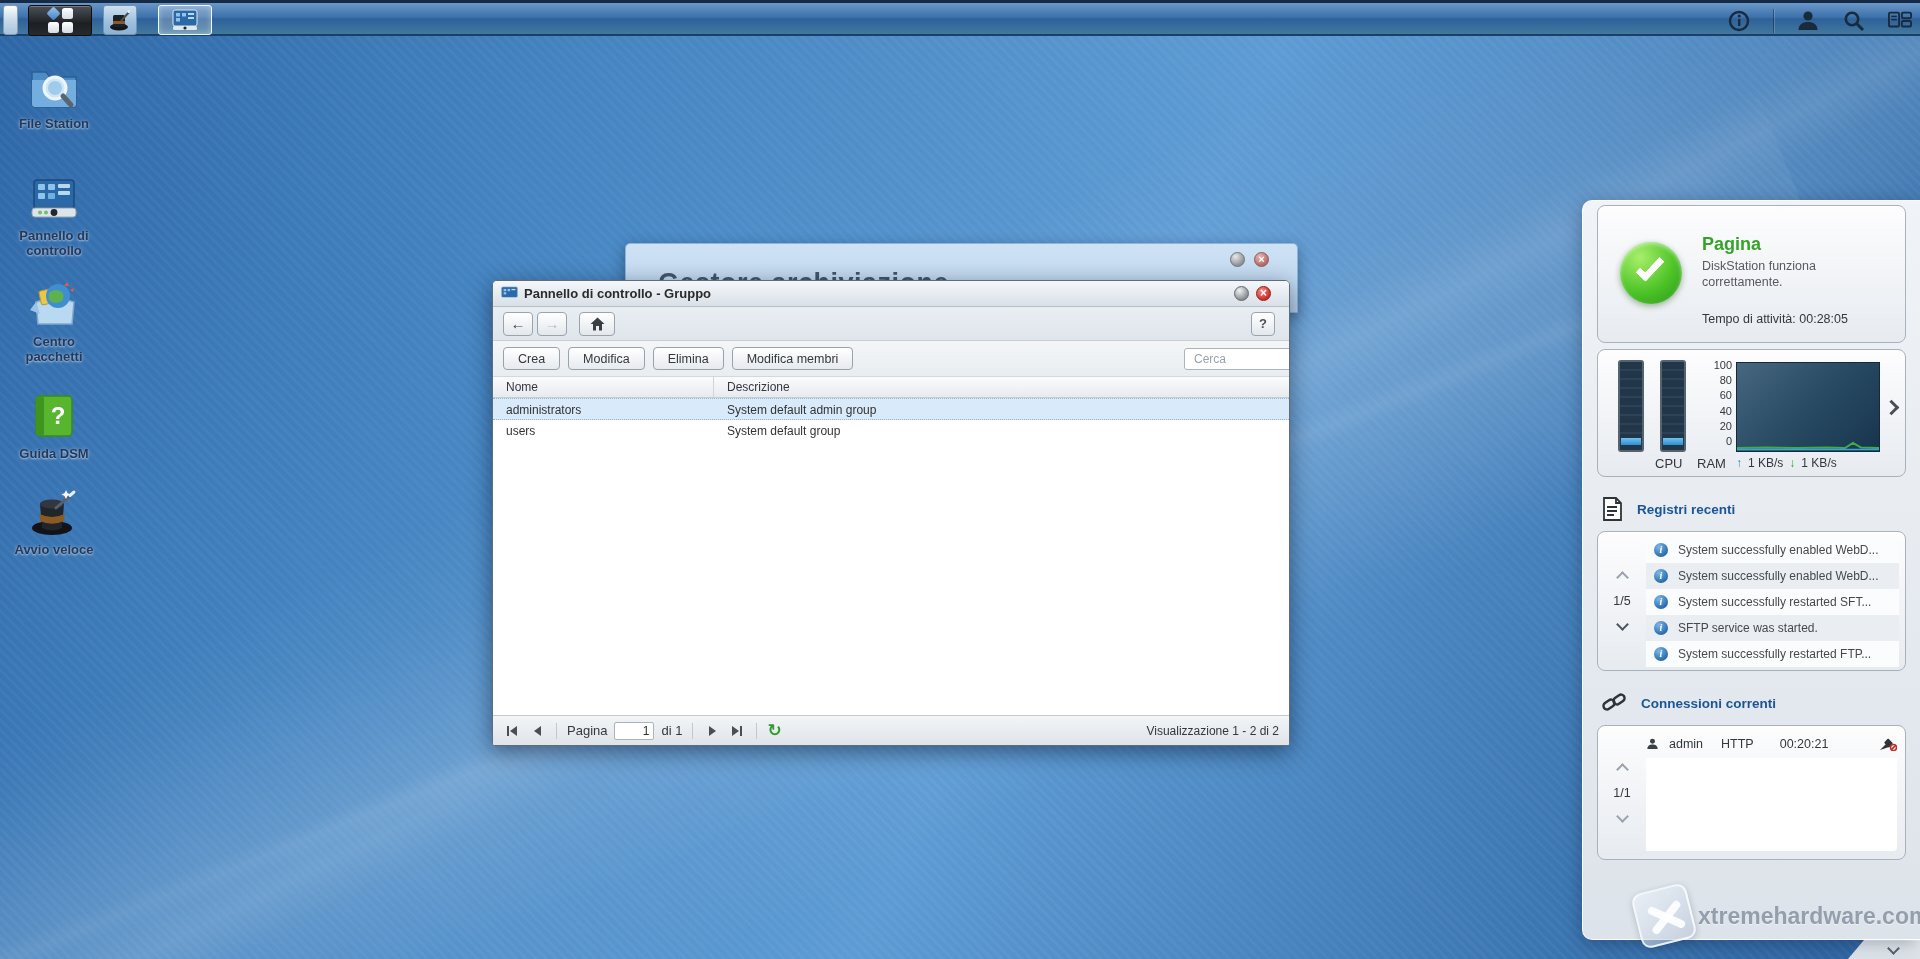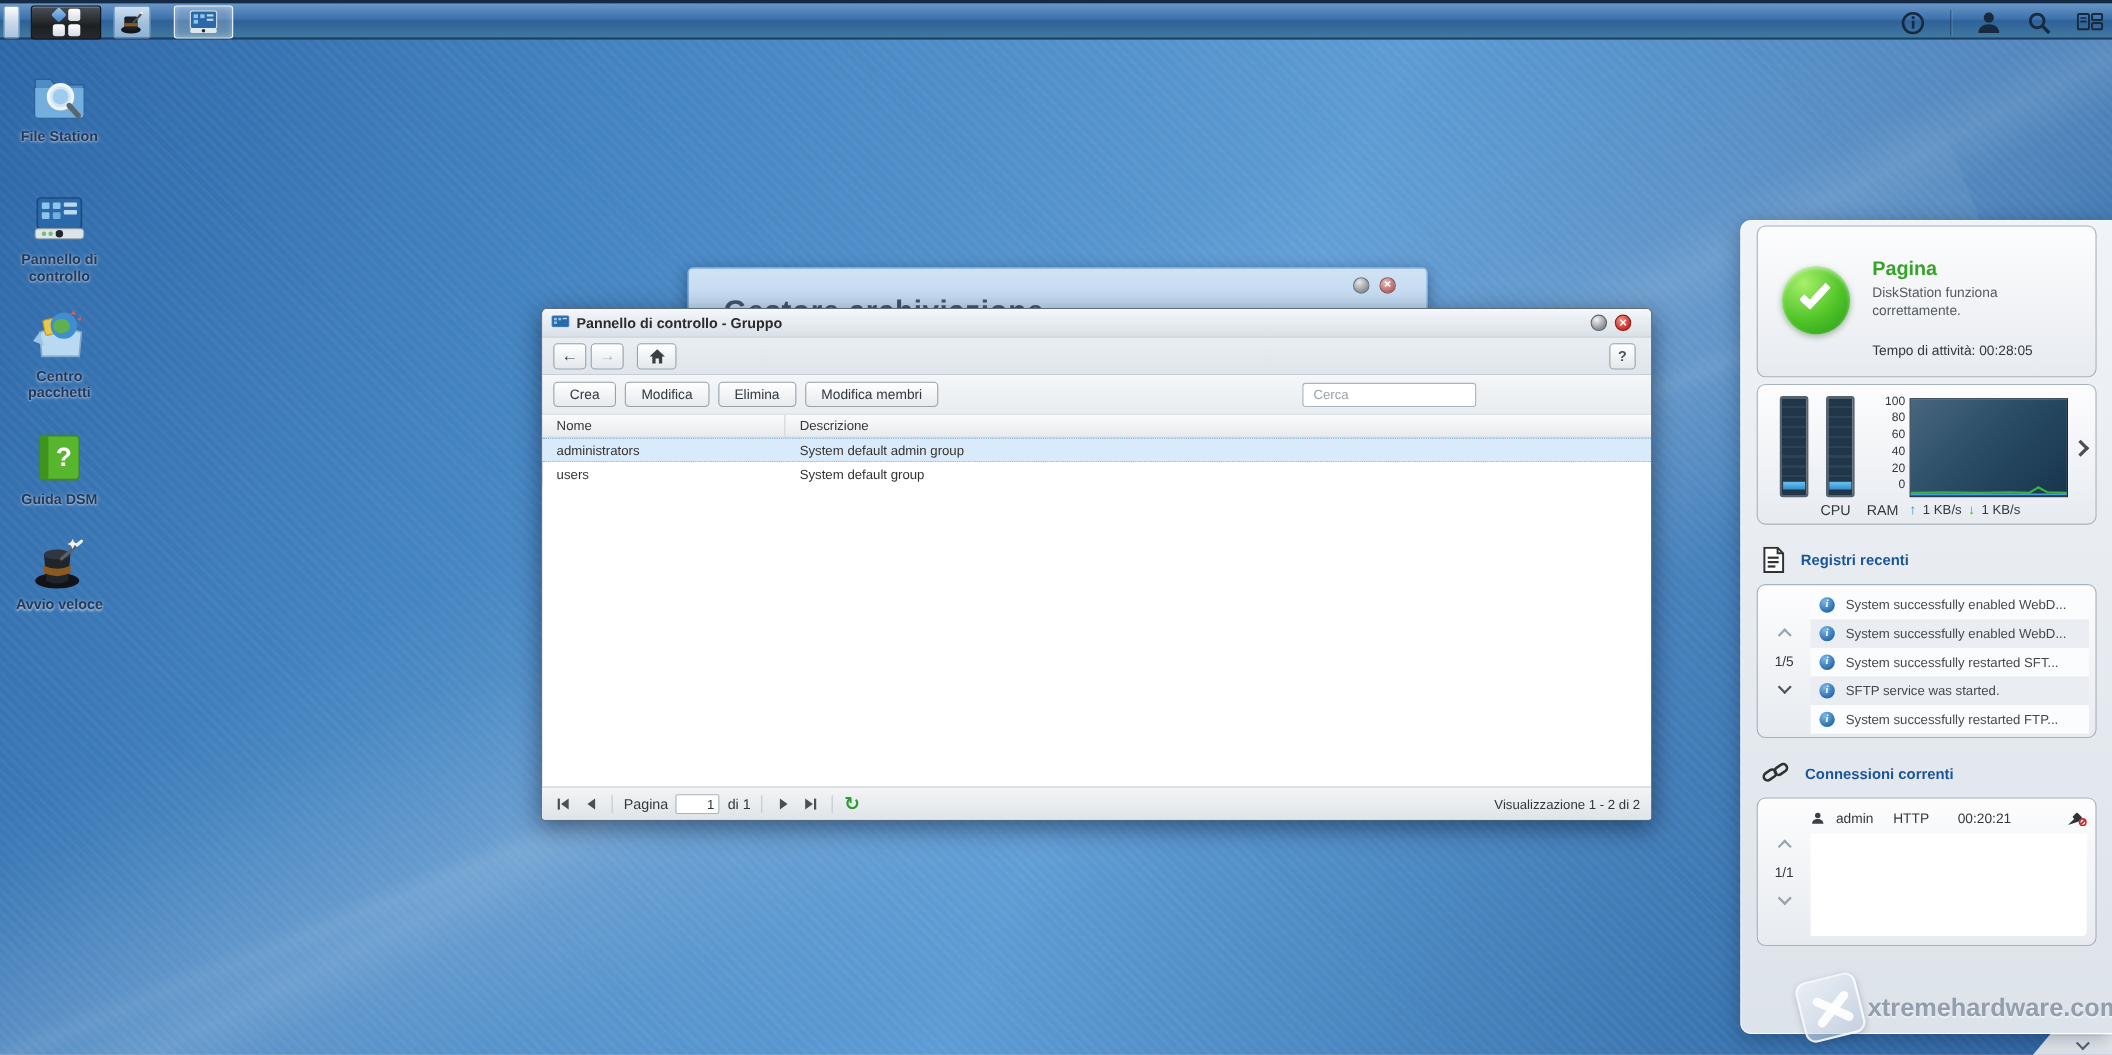--- a/index.html
+++ b/index.html
@@ -43,21 +43,21 @@
   .bg-window { position:absolute; left:625px; top:243px; width:673px; height:70px; z-index:10;
     background:linear-gradient(#cfe2f4,#b7d3ee); border:1px solid #8fb4d8; border-radius:5px 5px 0 0;
     box-shadow:0 4px 14px rgba(5,20,40,0.4); overflow:hidden; }
   .bg-window .bw-title { position:absolute; left:32px; top:24px; font-size:27px; font-weight:bold; color:#44566b; letter-spacing:0.5px; }
   .bw-ctrl { position:absolute; top:8px; width:15px; height:15px; border-radius:50%; cursor:pointer; }
   .bw-min { right:52px; background:radial-gradient(circle at 35% 28%,#e8e8e8,#8f9398 70%); border:1px solid #6f757c; }
   .bw-close { right:28px; background:radial-gradient(circle at 35% 28%,#e8b8b8,#b96a6a 70%); border:1px solid #8f5a5a;
     color:#fff; font-size:11px; line-height:13px; text-align:center; font-weight:bold; }
 
   
-  .win { position:absolute; left:492px; top:280px; width:1010px; height:466px; z-index:20;
+  .win { position:absolute; left:492px; top:280px; width:798px; height:466px; z-index:20;
     border:1px solid #5f6c79; border-radius:5px 5px 3px 3px; box-shadow:0 6px 22px rgba(5,15,35,0.5);
     background:#fff; overflow:hidden; }
   .win-titlebar { position:relative; height:26px; background:linear-gradient(#f4f7fa,#d9e0e7); border-bottom:1px solid #b6bfc8;
     display:flex; align-items:center; padding-left:8px; }
   .win-title { font-size:13px; font-weight:bold; color:#2b2b2b; margin-left:6px; }
   .wc { width:15px; height:15px; border-radius:50%; position:absolute; top:5px; cursor:pointer; }
   .wc-min { right:40px; background:radial-gradient(circle at 35% 28%,#f2f2f2,#888d93 72%); border:1px solid #61676e; }
   .wc-close { right:18px; background:radial-gradient(circle at 35% 28%,#f0908a,#cf2b25 72%); border:1px solid #8f1d18;
     color:#fff; font-size:12px; line-height:13px; text-align:center; font-weight:bold; }
   .win-nav { position:relative; height:34px; background:linear-gradient(#e9eef3,#dfe5eb); border-bottom:1px solid #c7ced5;

